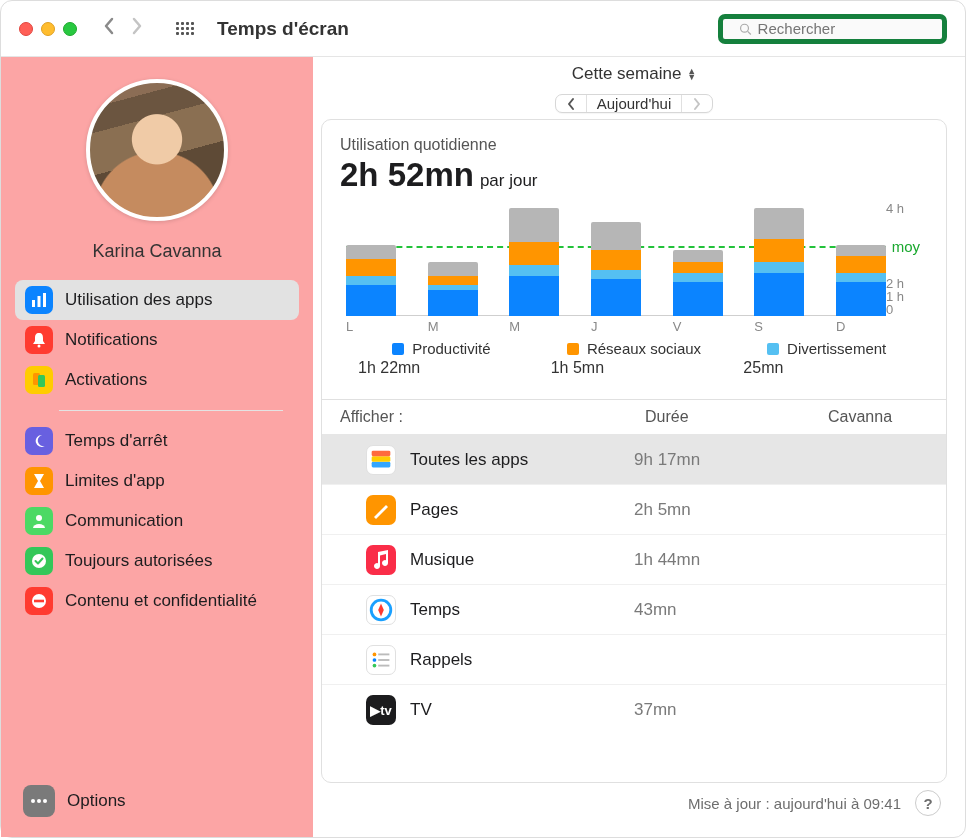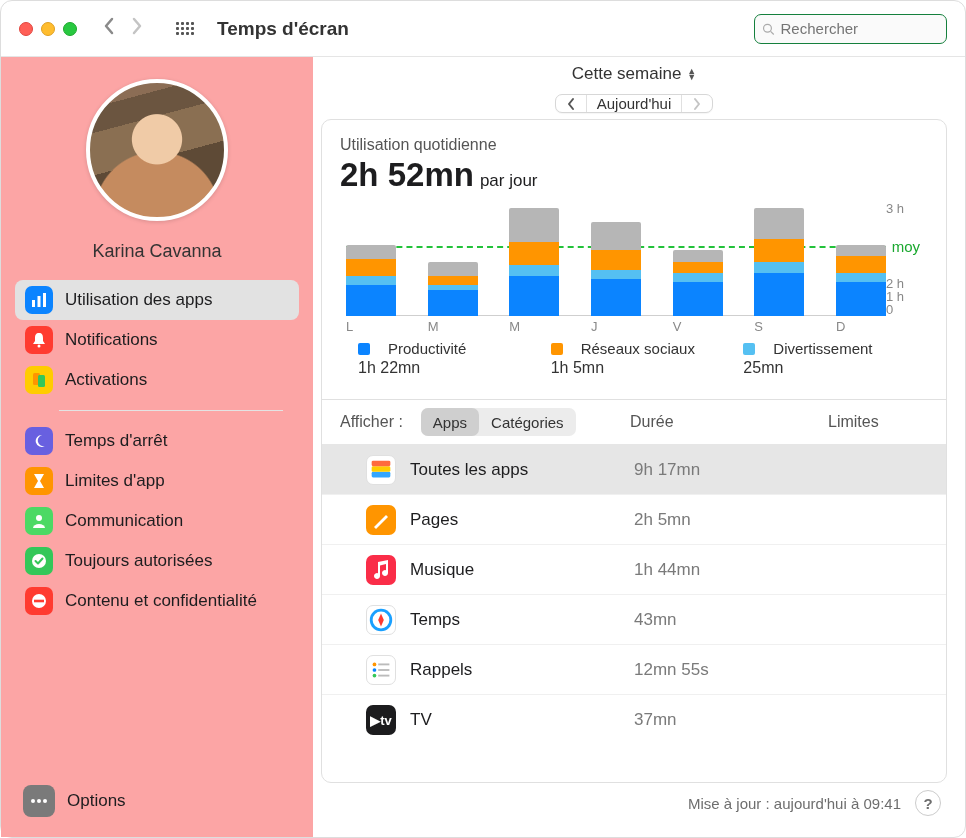--- a/index.html
+++ b/index.html
@@ -34,23 +34,23 @@
 .dot.red { background: #ff5f57; border: 0.5px solid #e1463f;}
 .dot.yellow { background: #ffbd2e; border: 0.5px solid #dfa023;}
 .dot.green { background: #28c840; border: 0.5px solid #1fa92e;}
 .nav-arrows { display:flex; gap: 16px; margin-right: 10px;}
 .chev { color: #888; font-size: 20px;}
 .app-grid { width:20px; height:20px; display:grid; grid-template-columns:repeat(4,3px); grid-template-rows:repeat(3,3px); gap:2px; align-content:center; justify-content:center; margin: 0 10px;}
 .app-grid i { background:#555; border-radius:1px;}
 .title { font-size: 19px; font-weight: 600; color:#333; flex:0 0 auto;}
 .spacer{ flex:1; }
 .search {
-  width: 193px; height: 30px; border-radius: 7px;
-  background: #fafafa; border: 1px solid #15803d;
-  display:flex; align-items:center; gap:6px; padding:0 7px;
+  width: 229px; height: 30px; border-radius: 7px;
+  background: #fafafa; border: 5px solid #15803d;
+  display:flex; align-items:center; gap:6px; padding:0 16px;
   color:#aaa;
 }
 .search .si{ width:14px; height:14px;}
 .body { flex:1; display:flex; }
 
 .sidebar {
   width: 338px;
   padding: 12px 10px 12px 10px;
   display:flex; flex-direction:column;
   background: #fca5a5;
@@ -135,28 +135,28 @@
 }
 .moy{ position:absolute; right:8px; top:calc(34% - 8px); font-size:15px; color:#1aa82f;}
 .bars{ position:absolute; left:6px; right:42px; bottom:16px; top:0; display:flex; align-items:flex-end; justify-content:space-between;}
 .baseline{ position:absolute; left:6px; right:42px; bottom:16px; height:1px; background:#cfcfcf;}
 .bar{ width:50px; display:flex; flex-direction:column-reverse; border-radius:2px 2px 0 0; overflow:hidden;}
 .x-labels{ position:absolute; left:6px; right:42px; bottom:-2px; display:flex; justify-content:space-between;}
 .x-labels span{ font-size:13px; color:#888; width:50px; text-align:left;}
 
 .legend { display:flex; gap: 26px; padding:4px 18px 12px; }
 .legend .col{ flex:1;}
-.legend .hdr{ display:flex; align-items:center; gap:18px; font-size:15px; color:#333; margin-bottom:2px;}
+.legend .hdr{ display:flex; align-items:center; gap:8px; font-size:15px; color:#333; margin-bottom:2px;justify-content:center;}
 .legend .sw{ width:12px; height:12px; border-radius:2px;}
 .legend .val{ font-size:16px; color:#333;}
 
 .table-head {
   border-top:1px solid #e0e0e0;
   padding: 8px 18px;
-  display:flex; align-items:center; gap:18px; font-size:16px; color:#555;justify-content:center;
+  display:flex; align-items:center; gap:3px; font-size:16px; color:#555;justify-content:center;
 }
 .pill-seg{
   display:inline-flex; background:#ececec; border-radius:7px; padding:0; height:28px;
 }
 .pill-seg button{
   border:none; background:none; padding:0 12px; font-size:15px; color:#333; border-radius:7px;
 }
 .pill-seg button.active{ background:#cfcfcf;}
 .th-spacer{ flex:1;}
 .th-col{ width:180px;}
@@ -354,21 +354,21 @@
       <div class="panel">
         <div class="panel-top">
           <div class="usage-label">Utilisation quotidienne</div>
           <div class="usage-big">
             <span>2h 52mn</span>
             <span class="per">par jour</span>
           </div>
 
           <div class="chart-area">
             <div class="y-ticks" id="yticks">
-                <div>3 h</div>
+                <div>4 h</div>
                 <div style="margin-top: auto;">2 h</div>
                 <div>1 h</div>
                 <div>0</div>
               </div>
             <div class="avg-line"></div>
             <div class="moy">moy</div>
             <div class="baseline"></div>
             <div class="bars" id="bars">
                 <div class="bar">
                   <div style="height: 31.35px; background: rgb(11, 132, 255);"></div>
@@ -444,27 +444,23 @@
                   <span class="sw" style="background:#55c0f2"></span>
       <span>Divertissement</span>
                 </div>
     <div class="val">25mn</div>
               </div>
             </div>
         </div>
 
         <div class="table-head">
           <span>Afficher :</span>
-          <div class="pill-seg">
-            <button class="active">Apps</button>
-            <button>Catégories</button>
-          </div>
           <div class="th-spacer"></div>
           <div class="th-col">Durée</div>
-          <div class="th-col last">Limites</div>
+          <div class="th-col last">Cavanna</div>
         </div>
 
         <div class="table" id="rows">
             <div class="row selected">
               <div class="app-ico" style="background: rgb(255, 255, 255); border: 1px solid rgb(224, 224, 224);">
                 <svg viewBox="0 0 30 30">
                   <rect x="5" y="17" width="20" height="6" rx="1.5" fill="#33a6ff"></rect>
                   <rect x="5" y="11" width="20" height="6" rx="1.5" fill="#ffcc00"></rect>
                   <rect x="5" y="5" width="20" height="6" rx="1.5" fill="#ff6a3d"></rect>
                 </svg>
@@ -510,21 +506,20 @@
                 <svg viewBox="0 0 30 30">
                   <circle cx="8" cy="9" r="2" fill="#ff9500"></circle>
                   <rect x="12" y="8" width="12" height="2" fill="#bbb"></rect>
                   <circle cx="8" cy="15" r="2" fill="#0b84ff"></circle>
                   <rect x="12" y="14" width="12" height="2" fill="#bbb"></rect>
                   <circle cx="8" cy="21" r="2" fill="#34c759"></circle>
                   <rect x="12" y="20" width="12" height="2" fill="#bbb"></rect>
                 </svg>
               </div>
               <div class="name">Rappels</div>
-              <div class="dur">12mn 55s</div>
               <div class="lim"></div>
             </div>
             <div class="row">
               <div class="app-ico" style="background: rgb(28, 28, 30);">
                 <svg viewBox="0 0 30 30">
                   <text x="15" y="20" text-anchor="middle" font-size="13" fill="#fff" font-weight="600">▶tv</text>
                 </svg>
               </div>
               <div class="name">TV</div>
               <div class="dur">37mn</div>

